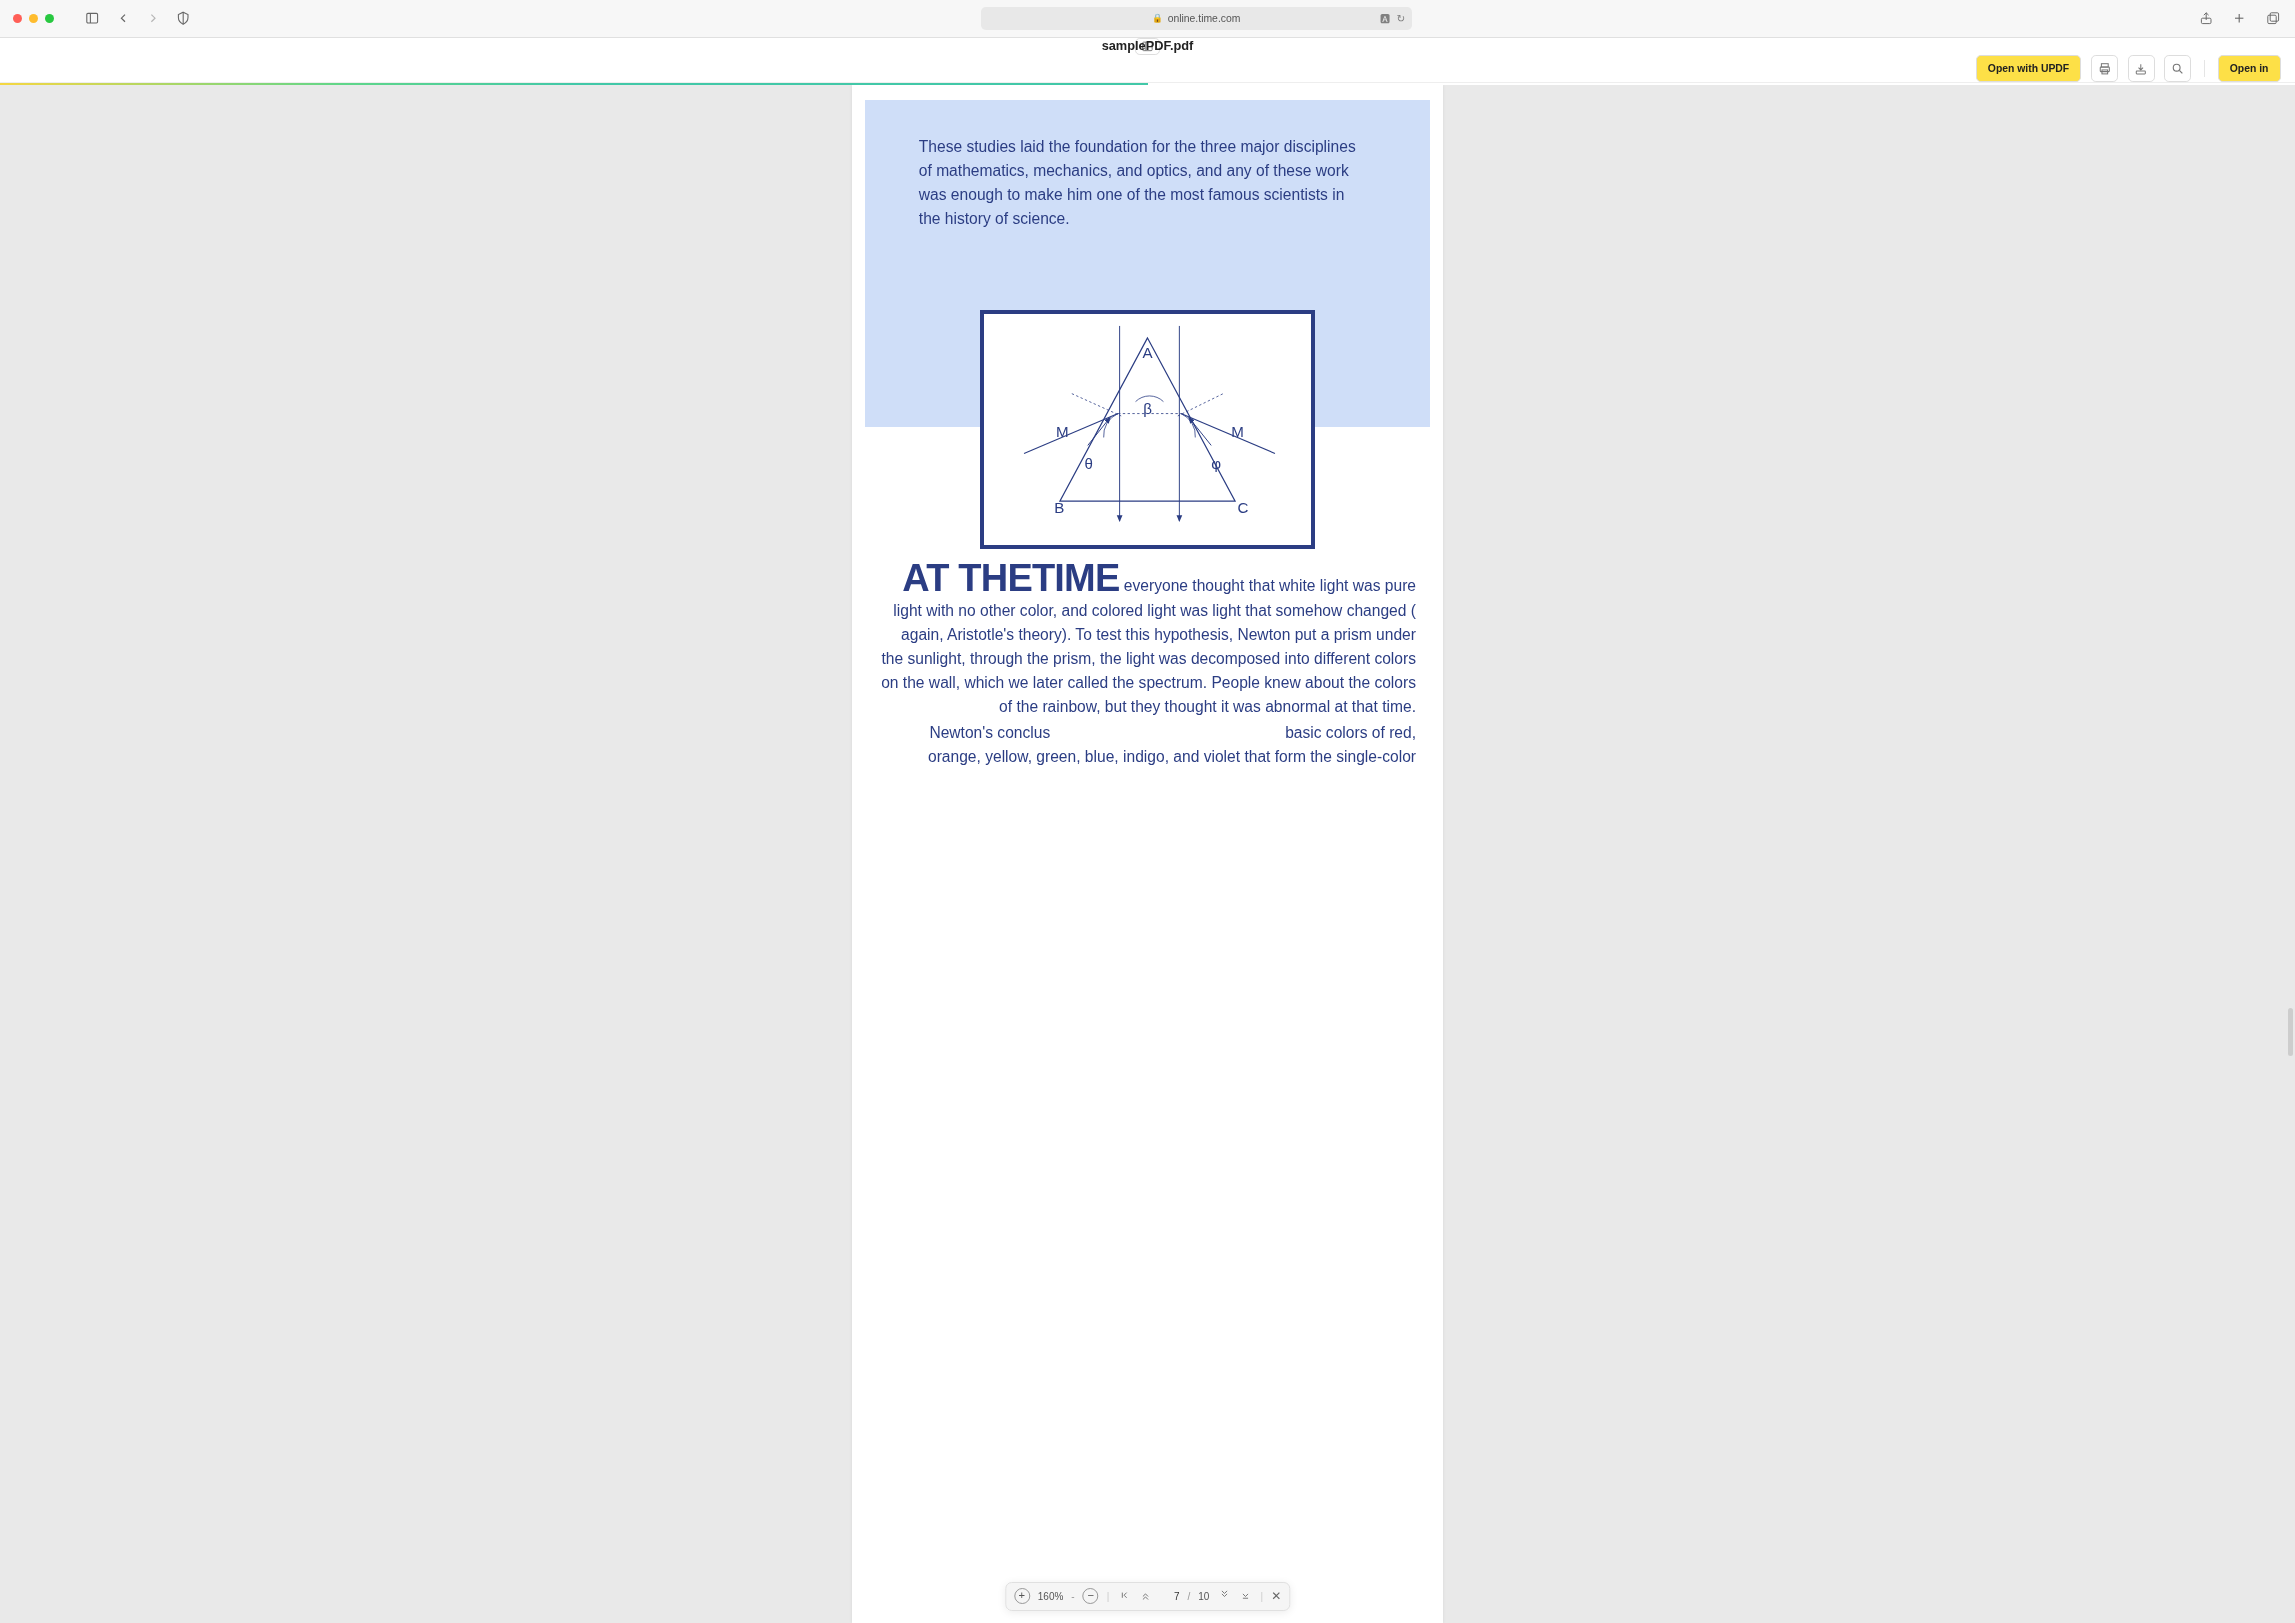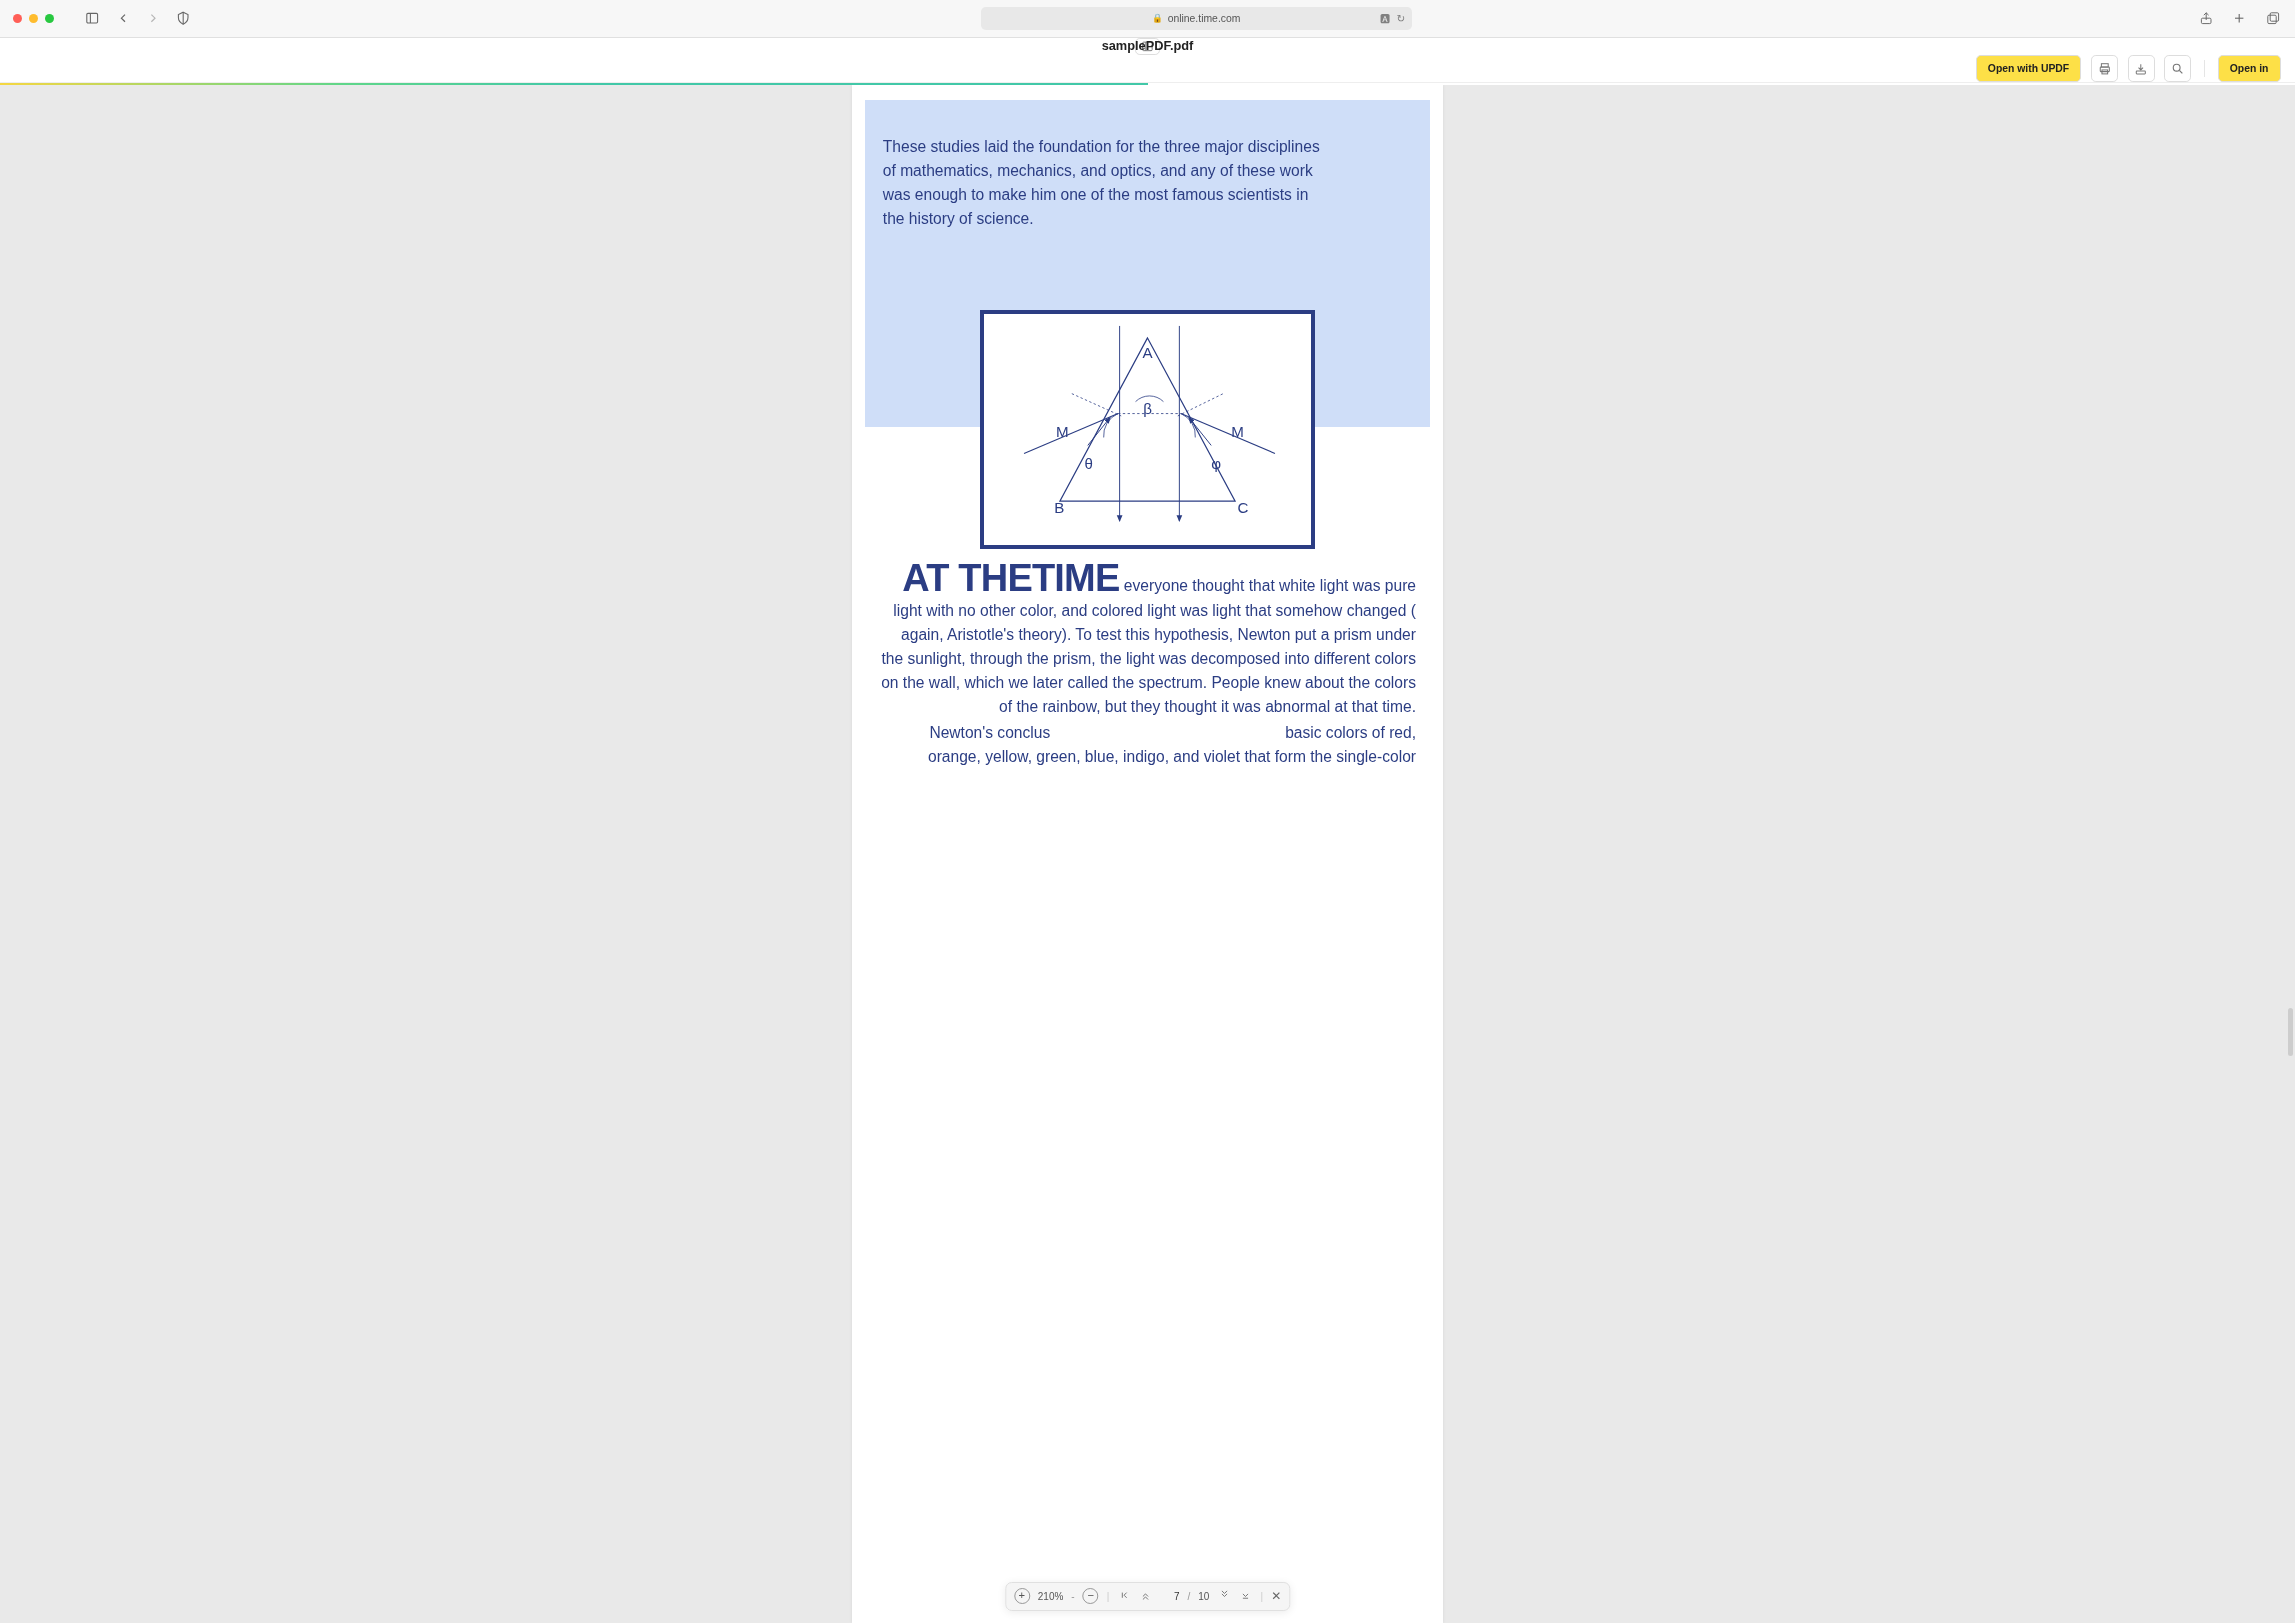--- a/index.html
+++ b/index.html
@@ -122,21 +122,21 @@
       height: 100%;
       box-shadow: 0 0 3.2px rgba(0,0,0,0.08);
       position: relative;
       padding-top: 14.4px;
     }
     
     
     .blue-callout {
       margin: 0 12.8px 0 12.8px;
       background: #cfdef8;
-      padding: 35px 42px 0 18px;
+      padding: 35px 42px 0 54px;
       position: relative;
     }
     .callout-text {
       color: #2b3d83;
       font-size: 15.6px;
       line-height: 1.55;
       max-width: 447px;
     }
     .prism-wrap {
       margin-top: 34px;
@@ -399,21 +399,21 @@
         <span class="body-text">basic colors of red, orange, yellow, green, blue, indigo, and violet that form the single-color</span>
       </div>
     </div>
 
   </div>
 
   <div class="scrollbar-hint"></div>
 
   <div class="bottom-toolbar">
     <div class="zoom-btn">+</div>
-    <span>210%</span>
+    <span>160%</span>
     <span style="color:#999;">-</span>
     <div class="zoom-btn">−</div>
     <span class="tb-sep">|</span>
     <span class="nav-arrow">
       <svg width="10.4" height="10.4" viewBox="0 0 24 24" fill="none" stroke="currentColor" stroke-width="2">
           <polyline points="17 18 11 12 17 6"></polyline>
           <line x1="7" y1="6" x2="7" y2="18"></line>
         </svg>
     </span>
     <span class="nav-arrow">

